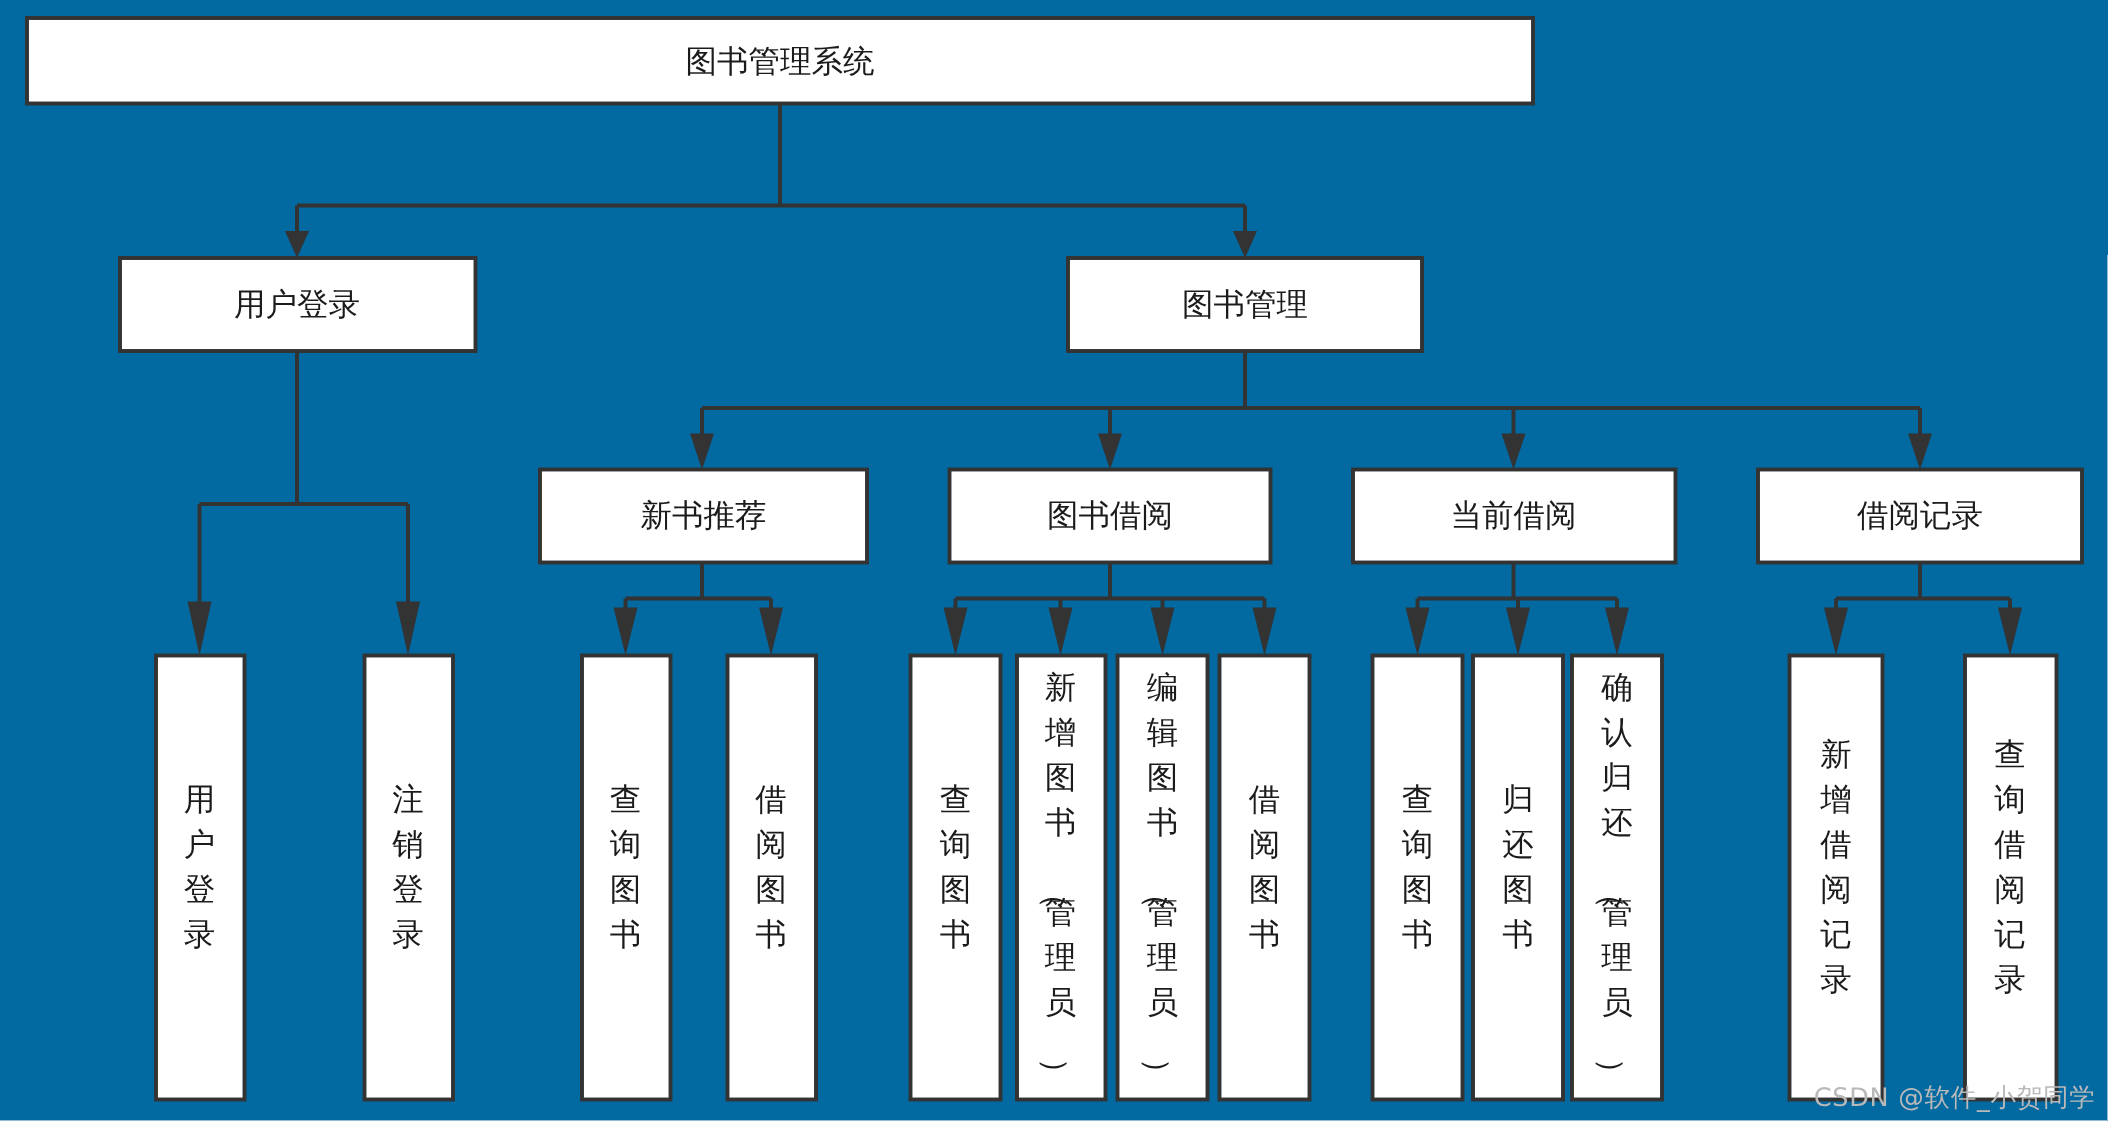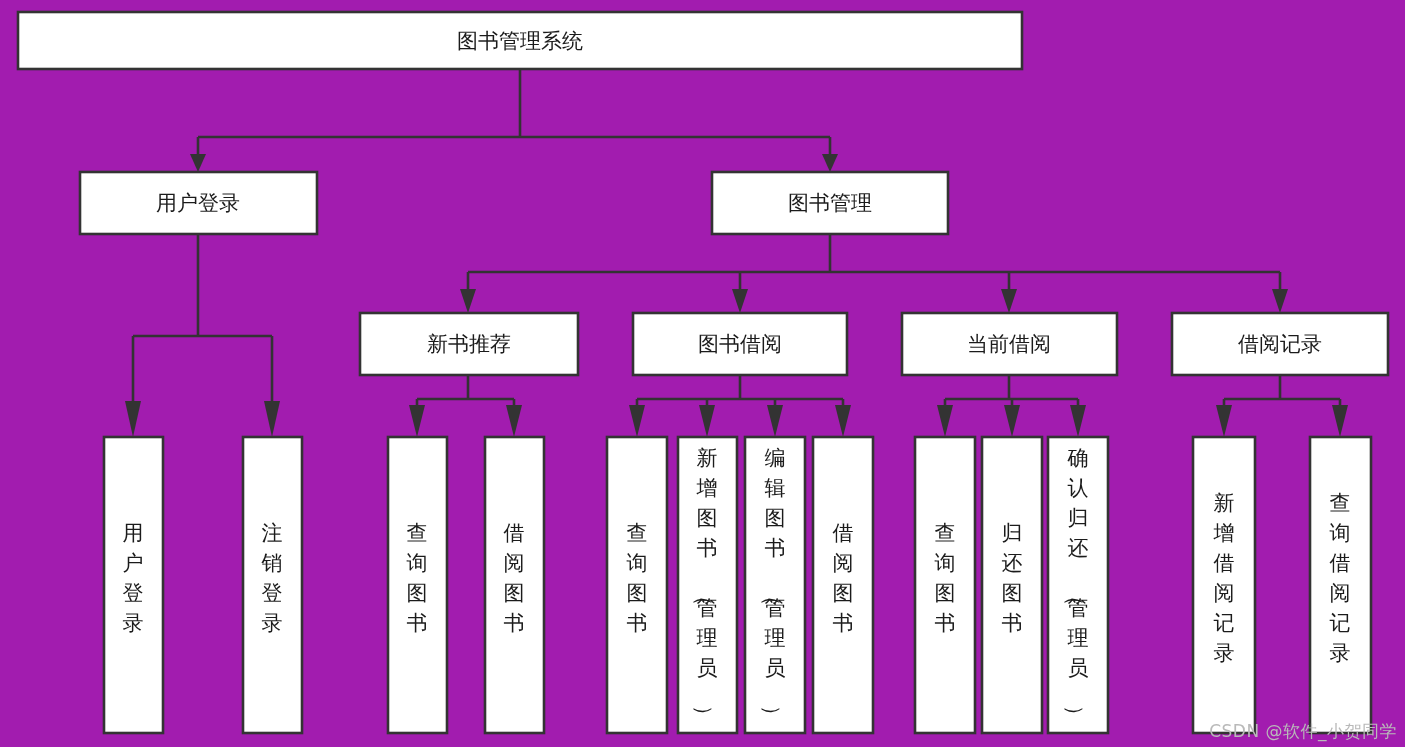--- a/index.html
+++ b/index.html
@@ -8,21 +8,21 @@
     padding: 0;
     background: #ffffff;
   }
   body {
     font-family: "DejaVu Sans", "Liberation Sans", sans-serif;
   }
   #diagram-root {
     position: relative;
     width: 1405px;
     height: 747px;
-    background: #a21caf;
+    background: #0369a1;
     overflow: hidden;
   }
   svg#diagram-svg {
     position: absolute;
     left: 0;
     top: 0;
     width: 1405px;
     height: 747px;
   }
   .node-box {

